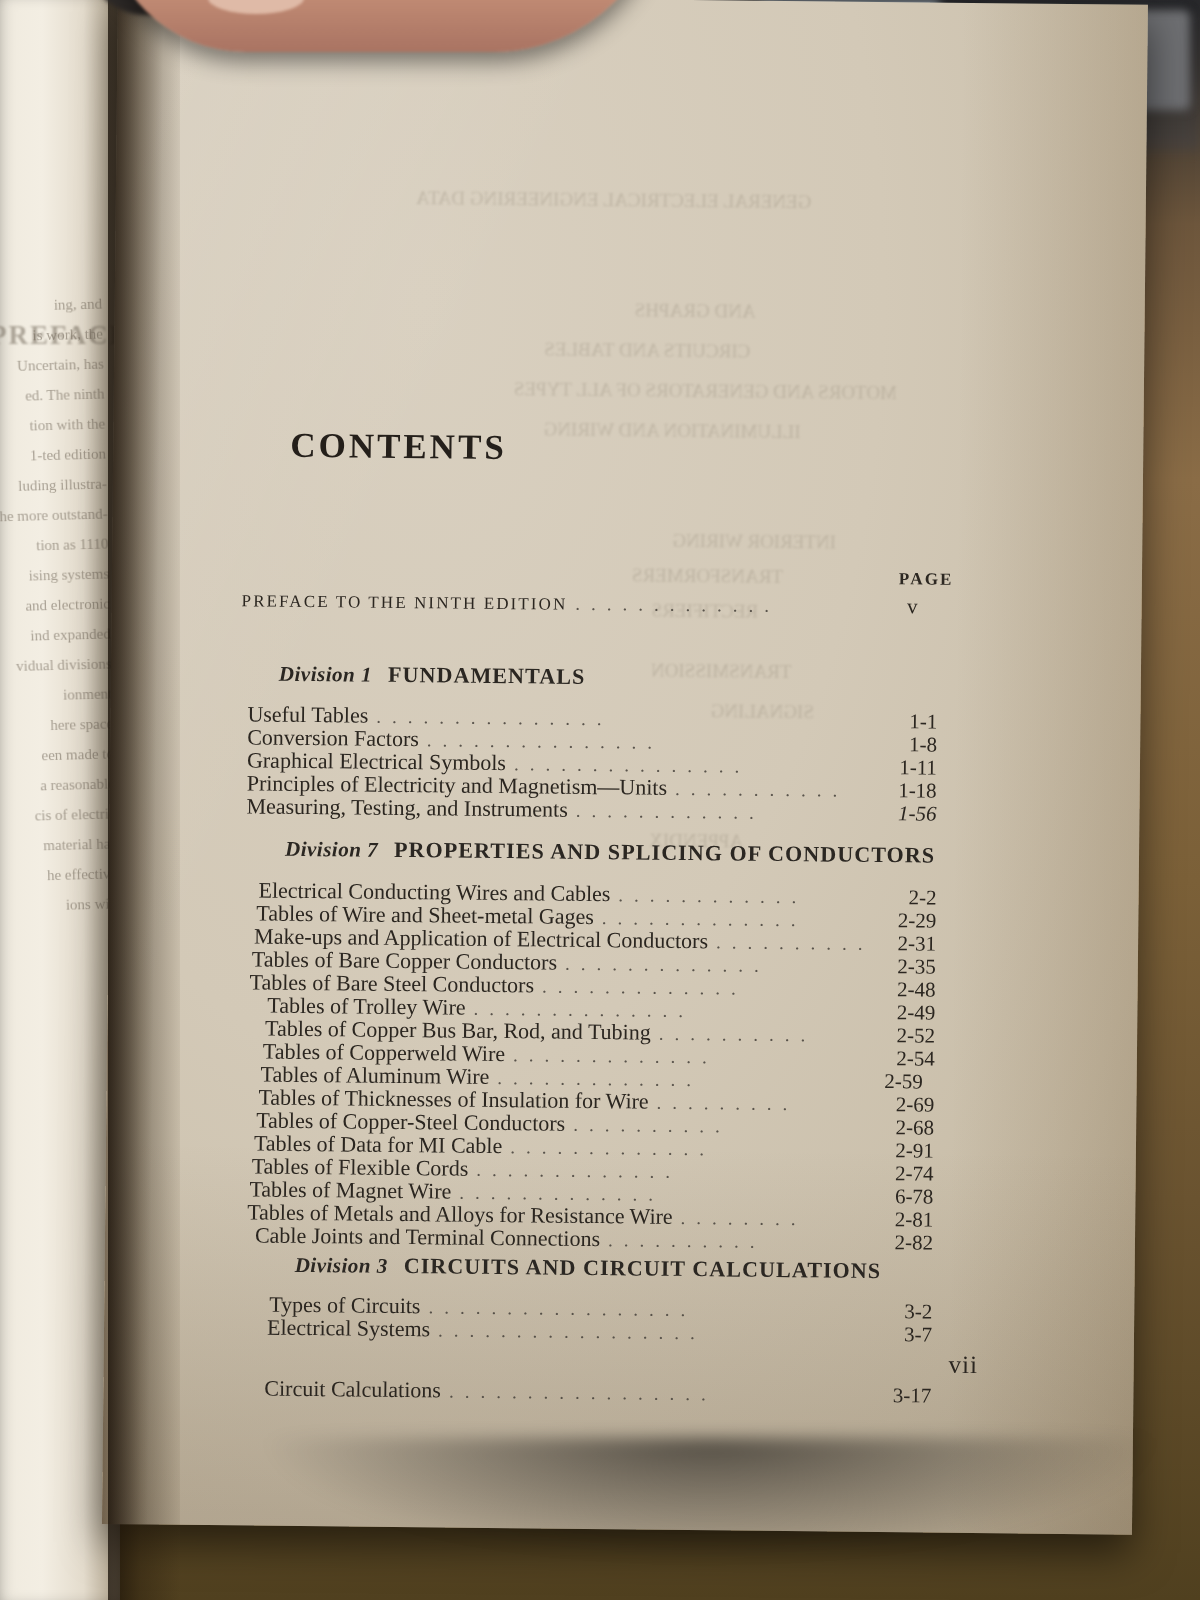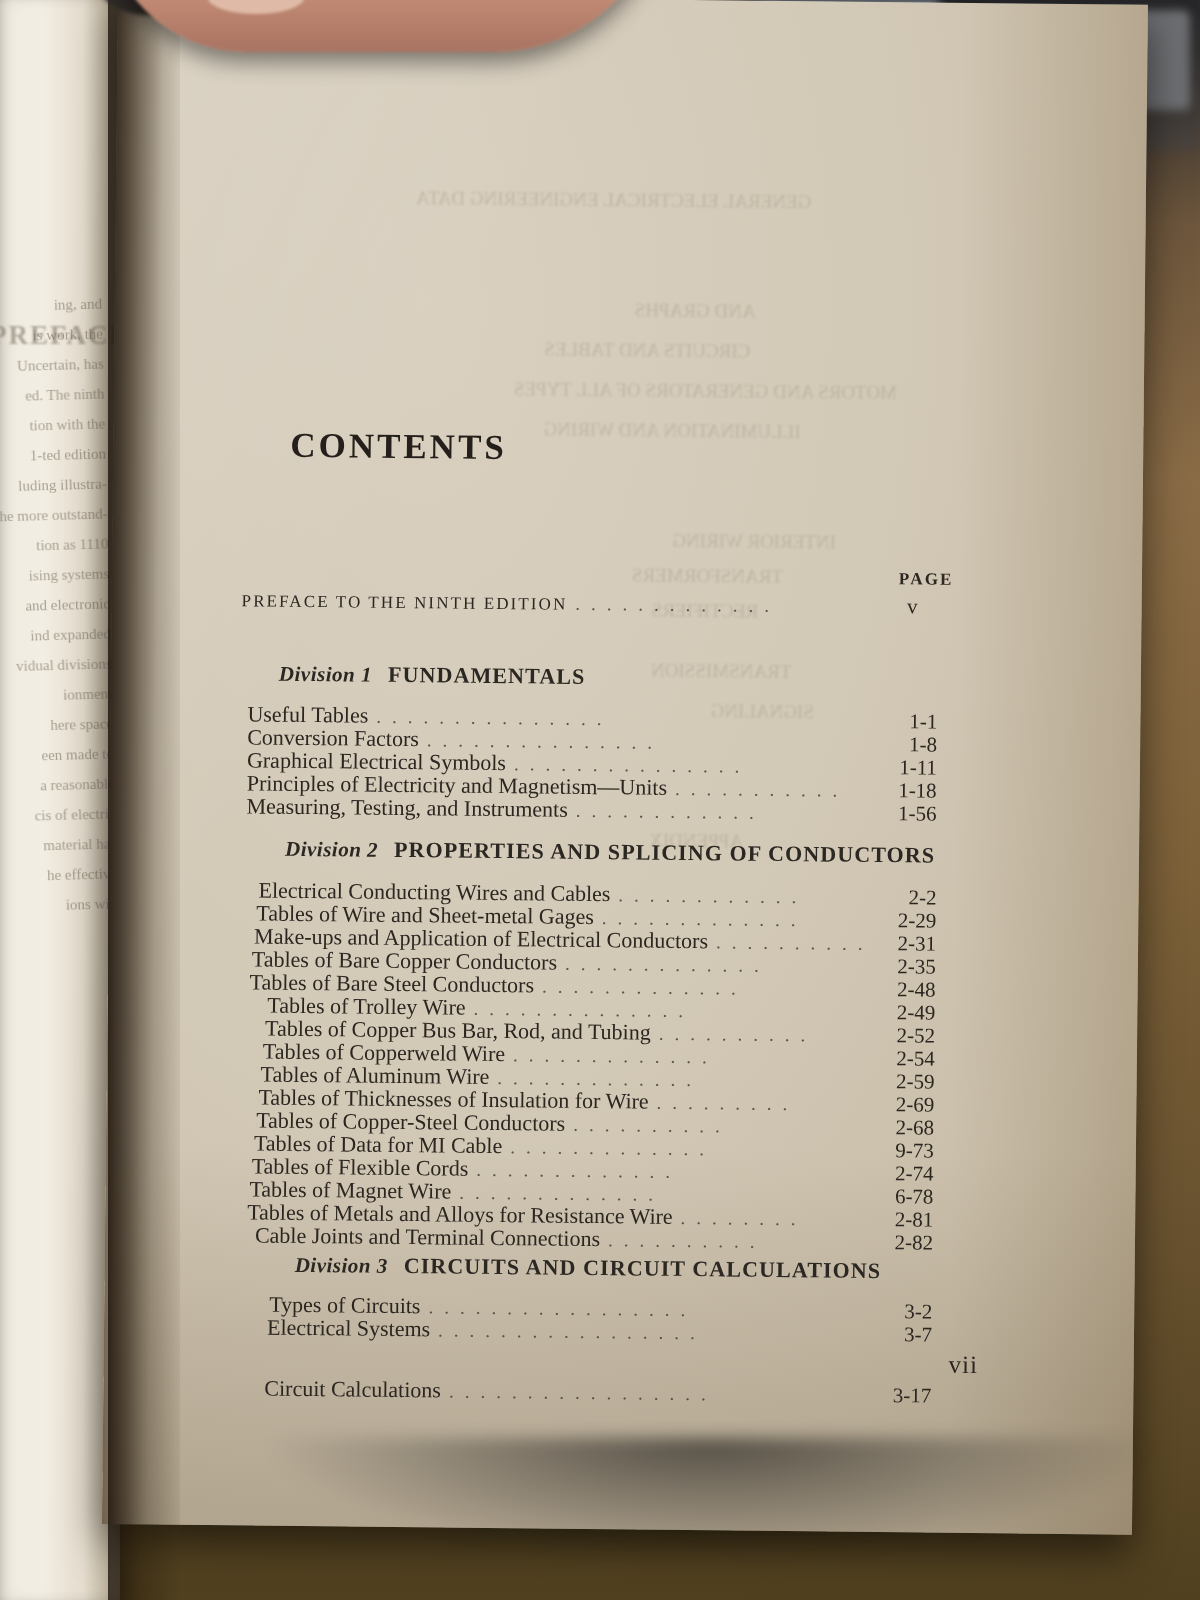--- a/index.html
+++ b/index.html
@@ -306,25 +306,25 @@
         <span class="toc-page" style="width:62px;">1-11</span>
       </div>
       <div class="toc-line" style="left:137px; top:775px; width:690px;">
         <span class="toc-label">Principles of Electricity and Magnetism—Units</span>
         <span class="toc-dots">...........</span>
         <span class="toc-page" style="width:62px;">1-18</span>
       </div>
       <div class="toc-line" style="left:137px; top:798px; width:690px;">
         <span class="toc-label">Measuring, Testing, and Instruments</span>
         <span class="toc-dots">............</span>
-        <span class="toc-page" style="width:62px;">1-56</span>
+        <span class="toc-page" style="width:62px;font-style:italic;">1-56</span>
       </div>
 
       <div class="division" style="left:176px; top:840px;">
-        <span class="num">Division 2</span>
+        <span class="num">Division 7</span>
         <span class="name">PROPERTIES AND SPLICING OF CONDUCTORS</span>
       </div>
 
       <div class="toc-line" style="left:150px; top:882px; width:678px;">
         <span class="toc-label">Electrical Conducting Wires and Cables</span>
         <span class="toc-dots">............</span>
         <span class="toc-page" style="width:62px;">2-2</span>
       </div>
       <div class="toc-line" style="left:148px; top:905px; width:680px;">
         <span class="toc-label">Tables of Wire and Sheet-metal Gages</span>
@@ -357,36 +357,36 @@
         <span class="toc-page" style="width:62px;">2-52</span>
       </div>
       <div class="toc-line" style="left:156px; top:1043px; width:672px;">
         <span class="toc-label">Tables of Copperweld Wire</span>
         <span class="toc-dots">.............</span>
         <span class="toc-page" style="width:62px;">2-54</span>
       </div>
       <div class="toc-line" style="left:154px; top:1066px; width:674px;">
         <span class="toc-label">Tables of Aluminum Wire</span>
         <span class="toc-dots">.............</span>
-        <span class="toc-page" style="width:62px;">2-59</span>
+        <span class="toc-page" style="width:62px;text-align:center;">2-59</span>
       </div>
       <div class="toc-line" style="left:152px; top:1089px; width:676px;">
         <span class="toc-label">Tables of Thicknesses of Insulation for Wire</span>
         <span class="toc-dots">.........</span>
         <span class="toc-page" style="width:62px;">2-69</span>
       </div>
       <div class="toc-line" style="left:150px; top:1112px; width:678px;">
         <span class="toc-label">Tables of Copper-Steel Conductors</span>
         <span class="toc-dots">..........</span>
         <span class="toc-page" style="width:62px;">2-68</span>
       </div>
       <div class="toc-line" style="left:148px; top:1135px; width:680px;">
         <span class="toc-label">Tables of Data for MI Cable</span>
         <span class="toc-dots">.............</span>
-        <span class="toc-page" style="width:62px;">9-73</span>
+        <span class="toc-page" style="width:62px;">2-91</span>
       </div>
       <div class="toc-line" style="left:146px; top:1158px; width:682px;">
         <span class="toc-label">Tables of Flexible Cords</span>
         <span class="toc-dots">.............</span>
         <span class="toc-page" style="width:62px;">2-74</span>
       </div>
       <div class="toc-line" style="left:144px; top:1181px; width:684px;">
         <span class="toc-label">Tables of Magnet Wire</span>
         <span class="toc-dots">.............</span>
         <span class="toc-page" style="width:62px;">6-78</span>

